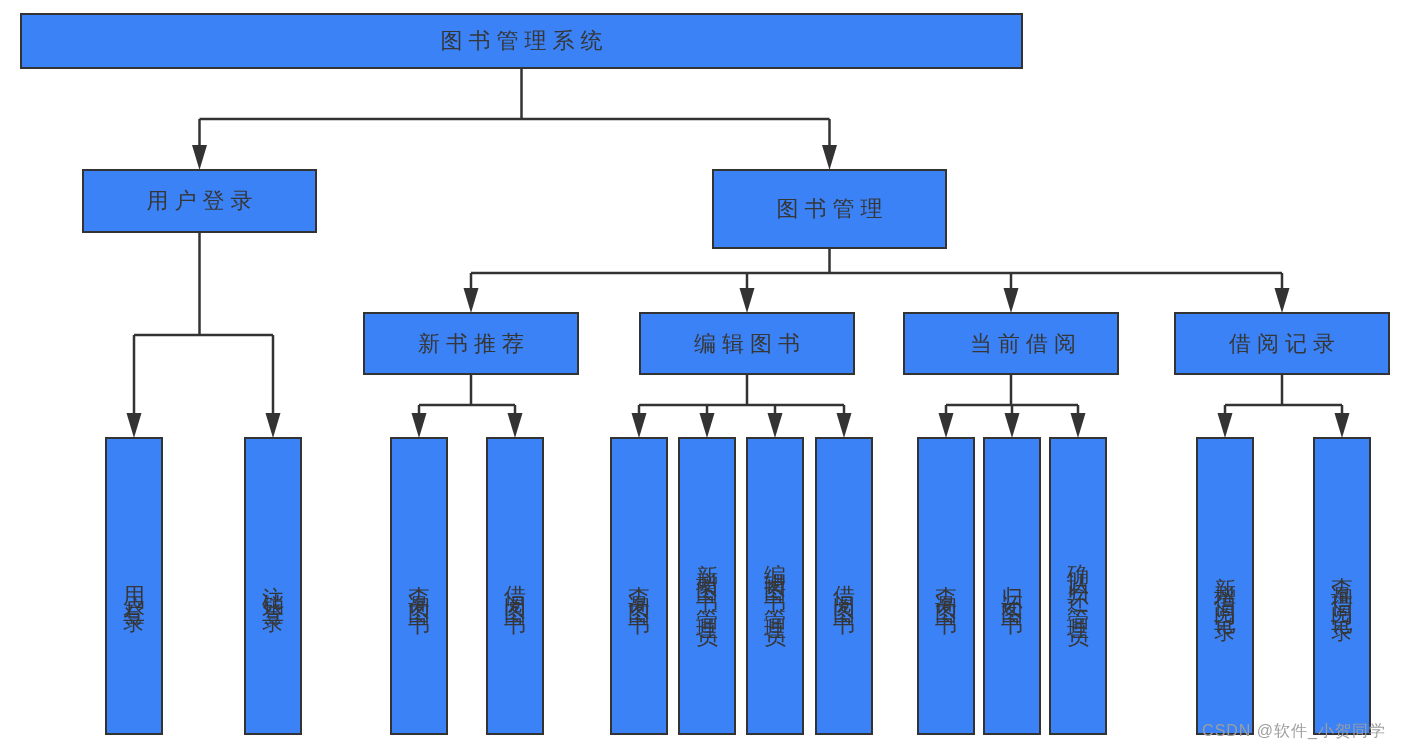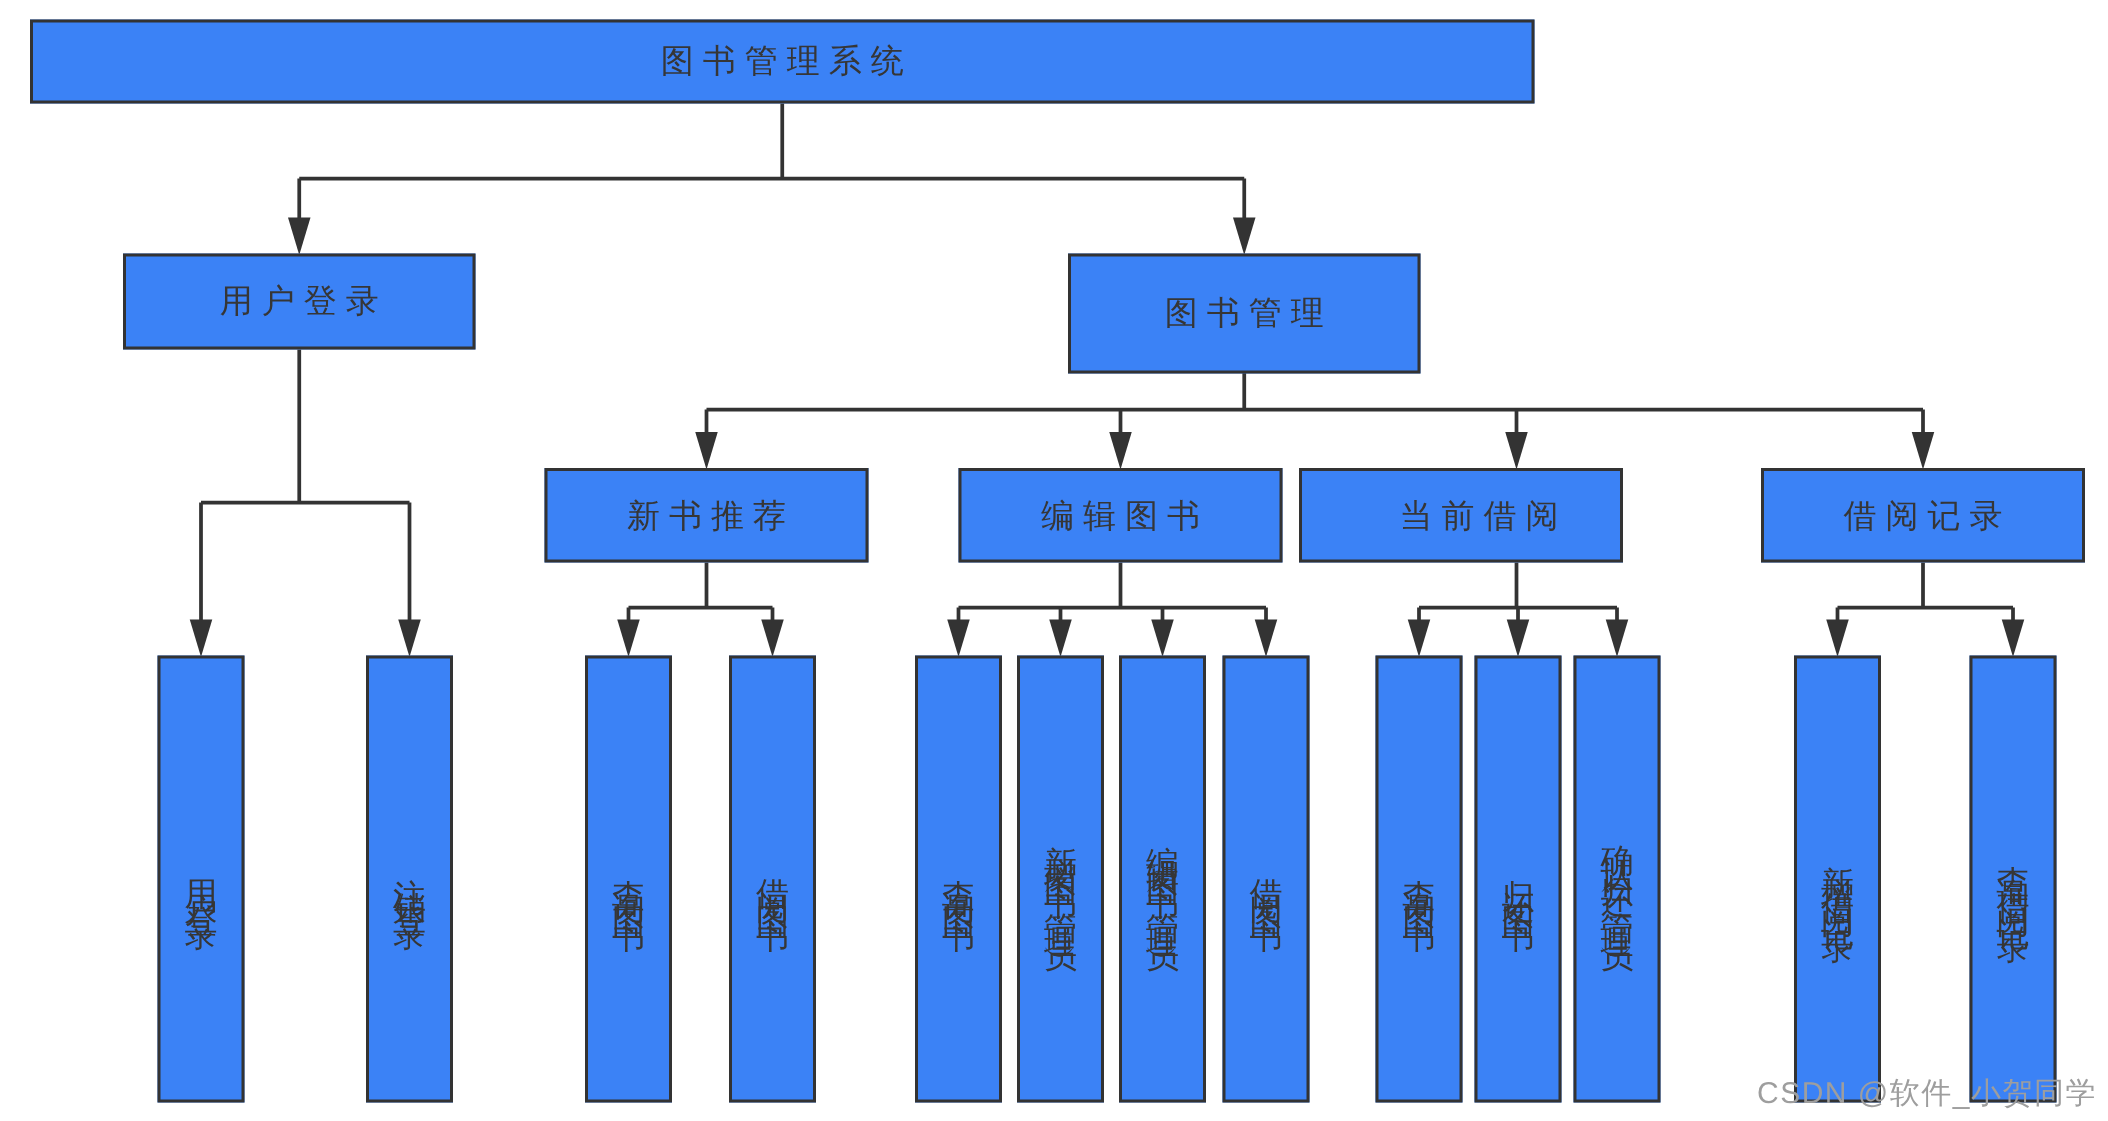--- a/index.html
+++ b/index.html
@@ -36,23 +36,23 @@
   }
   .node.v {
     writing-mode: vertical-rl;
     text-orientation: mixed;
     font-size: 22px;
     letter-spacing: 9px;
     line-height: 1;
   }
   .watermark {
     position: absolute;
-    right: 7px;
+    right: 19px;
     bottom: 5px;
-    font-size: 20px;
+    font-size: 16px;
     letter-spacing: 1px;
     color: #9e9e9e;
     white-space: nowrap;
   }
 </style>
 </head>
 <body>
 
 <div class="stage">
   <svg class="wires" width="1405" height="747" viewBox="0 0 1405 747" xmlns="http://www.w3.org/2000/svg">
@@ -108,21 +108,21 @@
       <polygon points="1217.5,413 1232.5,413 1225,438" fill="#333333"></polygon>
       <path d="M 1342 405 V 416" fill="none" stroke="#333333" stroke-width="2.5"></path>
       <polygon points="1334.5,413 1349.5,413 1342,438" fill="#333333"></polygon>
     </svg>
 
   <div class="node h" style="left: 20px; top: 13px; width: 1003px; height: 56px;">图书管理系统</div>
     <div class="node h" style="left: 82px; top: 169px; width: 235px; height: 64px;">用户登录</div>
     <div class="node h" style="left: 712px; top: 169px; width: 235px; height: 80px;">图书管理</div>
     <div class="node h" style="left: 363px; top: 312px; width: 216px; height: 63px;">新书推荐</div>
     <div class="node h" style="left: 639px; top: 312px; width: 216px; height: 63px;">编辑图书</div>
-    <div class="node h" style="left: 866px; top: 312px; width: 216px; height: 63px; padding-left: 24px;">当前借阅</div>
+    <div class="node h" style="left: 903px; top: 312px; width: 216px; height: 63px; padding-left: 24px;">当前借阅</div>
     <div class="node h" style="left: 1174px; top: 312px; width: 216px; height: 63px;">借阅记录</div>
     <div class="node v" style="left: 105px; top: 437px; width: 58px; height: 298px;">用户登录</div>
     <div class="node v" style="left: 244px; top: 437px; width: 58px; height: 298px;">注销登录</div>
     <div class="node v" style="left: 390px; top: 437px; width: 58px; height: 298px;">查询图书</div>
     <div class="node v" style="left: 486px; top: 437px; width: 58px; height: 298px;">借阅图书</div>
     <div class="node v" style="left: 610px; top: 437px; width: 58px; height: 298px;">查询图书</div>
     <div class="node v" style="left: 678px; top: 437px; width: 58px; height: 298px;">新增图书（管理员）</div>
     <div class="node v" style="left: 746px; top: 437px; width: 58px; height: 298px;">编辑图书（管理员）</div>
     <div class="node v" style="left: 815px; top: 437px; width: 58px; height: 298px;">借阅图书</div>
     <div class="node v" style="left: 917px; top: 437px; width: 58px; height: 298px;">查询图书</div>

